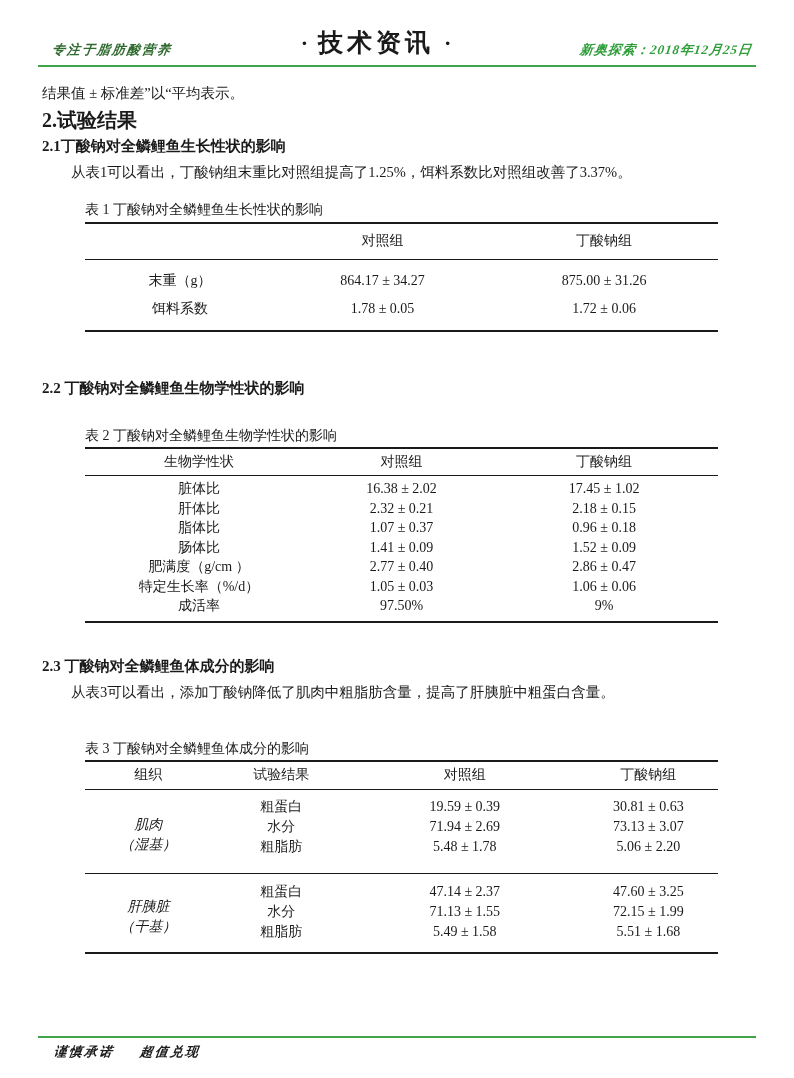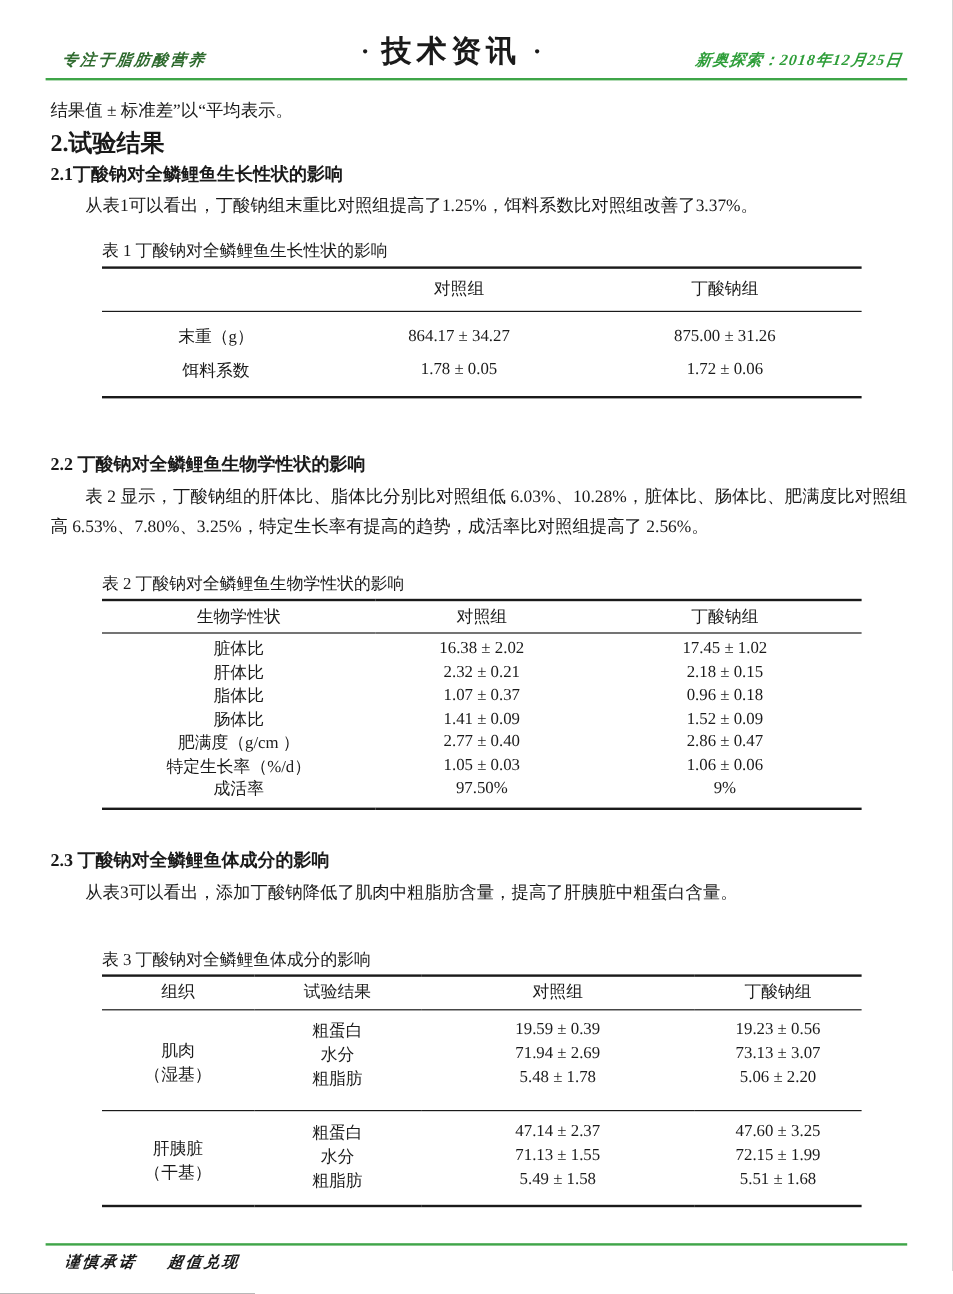--- a/index.html
+++ b/index.html
@@ -59,21 +59,21 @@
   .t2 td{height:19.5px;}
   .t2 tbody tr:first-child td{padding-top:4px;}
   .t2 tbody tr:last-child td{padding-bottom:5px;}
   .t3 th{height:27px;}
   .t3 td{height:20px;vertical-align:middle;}
   .t3 tbody.g1 tr:first-child td{padding-top:7px;}
   .t3 tbody.g1 tr:last-child td{padding-bottom:16px;}
   .t3 tbody.g2{border-top:1.6px solid #1a1a1a;}
   .t3 tbody.g2 tr:first-child td{padding-top:8px;border-top:1.6px solid #1a1a1a;}
   .t3 tbody.g2 tr:last-child td{padding-bottom:10px;}
-  .t3 td.tissue{line-height:20px;}
+  .t3 td.tissue{line-height:20px;font-style:italic;}
   
   .ftr{
     position:absolute;left:38px;right:38px;top:1036px;
     border-top:2px solid #3fa548;padding-top:5px;
   }
   .ftr-text{
     font-style:italic;font-weight:bold;font-size:13px;color:#1a1a1a;
     letter-spacing:2px;padding-left:16px;transform:skewX(-8deg);
     display:flex;gap:26px;
   }
@@ -125,21 +125,20 @@
           <tr>
             <td>饵料系数</td>
             <td>1.78 ± 0.05</td>
             <td>1.72 ± 0.06</td>
           </tr>
         </tbody>
       </table>
     </div>
 
     <p class="h3 s22">2.2 丁酸钠对全鳞鲤鱼生物学性状的影响</p>
-    <p class="para">表 2 显示，丁酸钠组的肝体比、脂体比分别比对照组低 6.03%、10.28%，脏体比、肠体比、肥满度比对照组高 6.53%、7.80%、3.25%，特定生长率有提高的趋势，成活率比对照组提高了 2.56%。</p>
 
     <div class="tbl-wrap">
       <div class="tbl-title tt2">表 2 丁酸钠对全鳞鲤鱼生物学性状的影响</div>
       <table class="three t2">
         <colgroup>
             <col style="width:36%">
             <col style="width:28%">
             <col style="width:36%">
           </colgroup>
         <thead>
@@ -210,21 +209,21 @@
           </tr>
         </thead>
         <tbody class="g1">
           <tr>
             <td class="tissue" rowspan="3">
               <span>肌肉</span><br>
               <span>（湿基）</span>
             </td>
             <td>粗蛋白</td>
             <td>19.59 ± 0.39</td>
-            <td>19.23 ± 0.56</td>
+            <td>30.81 ± 0.63</td>
           </tr>
           <tr>
             <td>水分</td>
             <td>71.94 ± 2.69</td>
             <td>73.13 ± 3.07</td>
           </tr>
           <tr>
             <td>粗脂肪</td>
             <td>5.48 ± 1.78</td>
             <td>5.06 ± 2.20</td>

